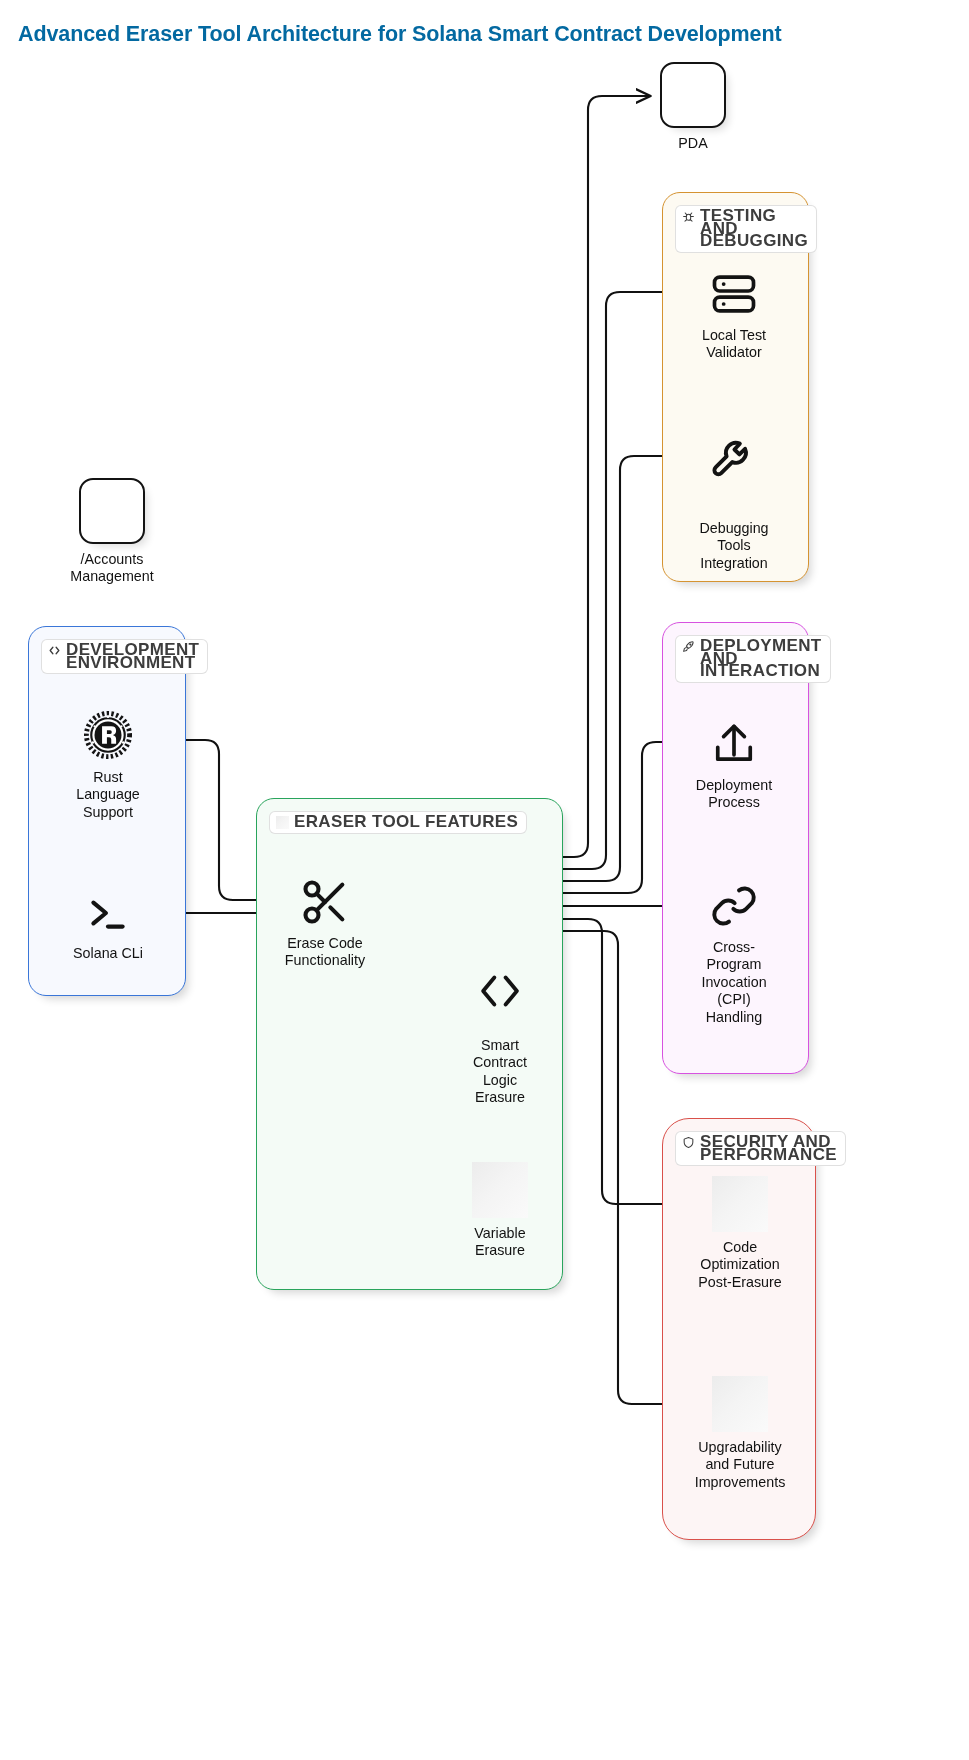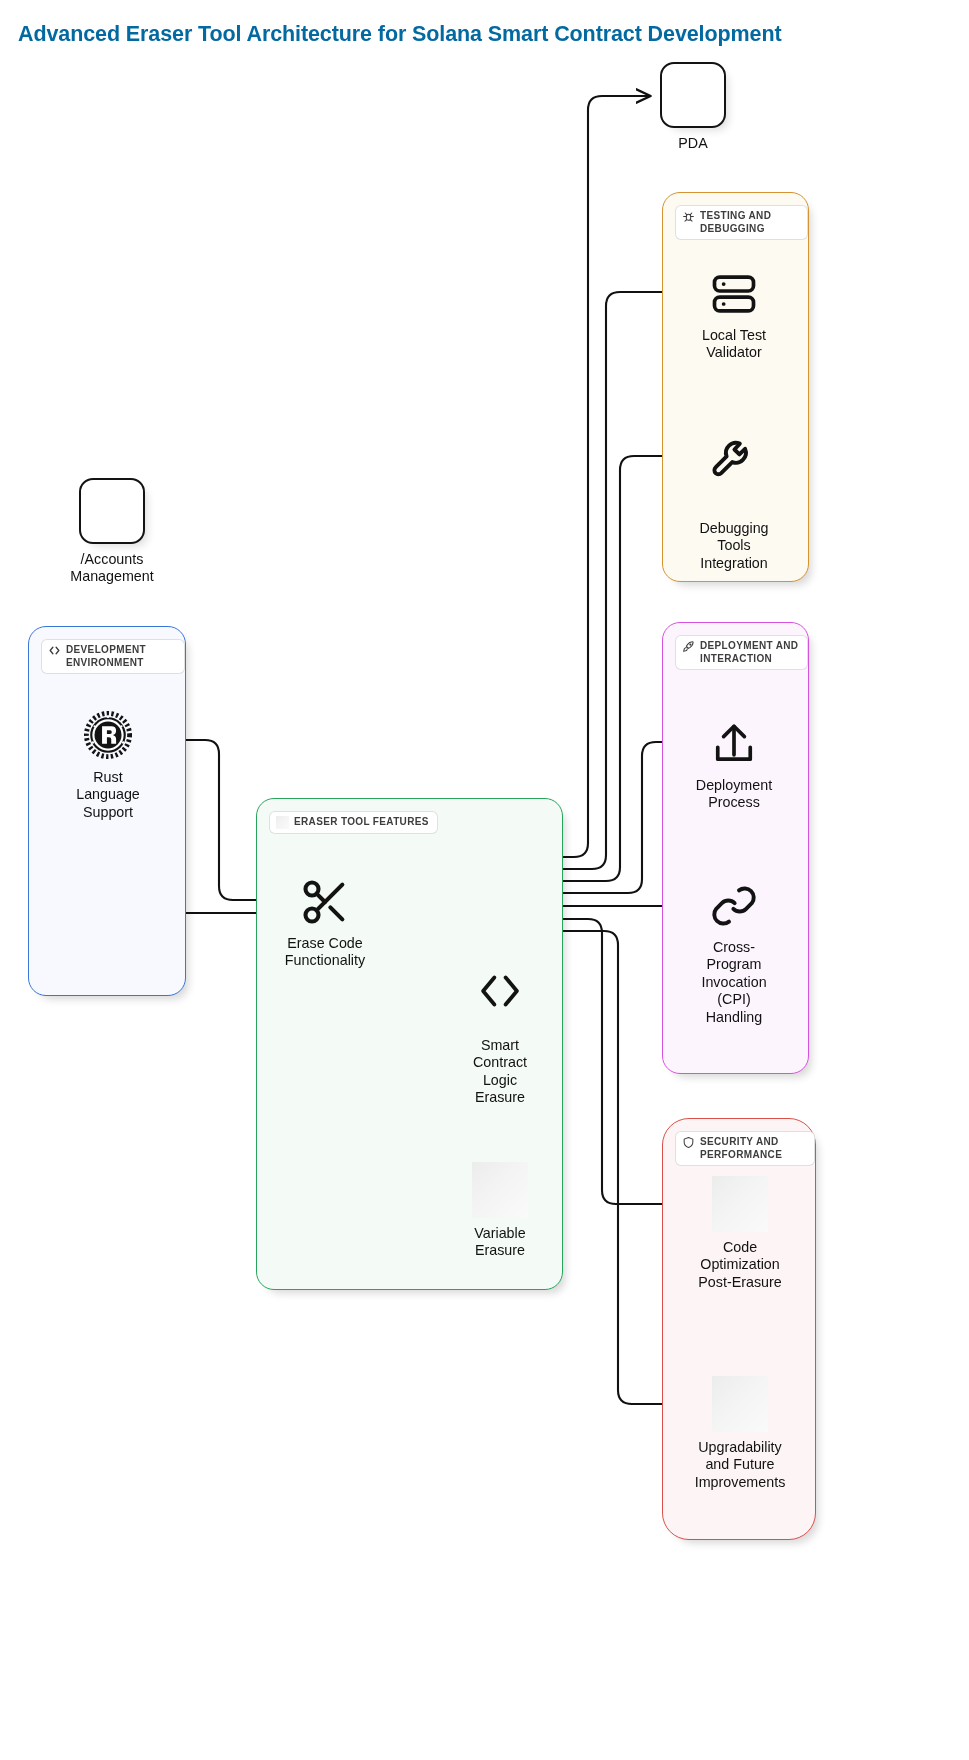--- a/index.html
+++ b/index.html
@@ -16,21 +16,21 @@
   }
   svg.edges{position:absolute;left:0;top:0;width:969px;height:1760px;pointer-events:none;}
 
   
   .group{position:absolute;border-radius:18px;border-width:1.6px;border-style:solid;
          box-shadow:6px 7px 9px -4px rgba(0,0,0,0.16);}
   .grp-title{
     position:absolute;top:12px;left:12px;
     background:#ffffff;border-radius:6px;border:1px solid rgba(0,0,0,0.12);
     padding:4px 8px 4px 6px;display:flex;align-items:flex-start;gap:5px;
-    font-size:10px;font-weight:bold;letter-spacing:0.35px;color:#3d3d3d;
+    font-size:17px;font-weight:bold;letter-spacing:0.35px;color:#3d3d3d;
     line-height:12.6px;text-transform:uppercase;
   }
   .grp-title .gicon{flex:0 0 auto;width:13px;height:13px;display:block;margin-top:0px;}
   .grp-title .gtxt{display:block;}
 
   
   .node{position:absolute;display:flex;flex-direction:column;align-items:center;}
   .node .nicon{display:flex;align-items:center;justify-content:center;}
   .node .nlabel{
     margin-top:7px;text-align:center;font-size:14.3px;line-height:17.4px;
@@ -130,20 +130,29 @@
           <circle cx="25" cy="34" r="2.0" fill="#ffffff"></circle>
           <circle cx="75" cy="34" r="2.0" fill="#ffffff"></circle>
         </g>
       </svg>
     </div>
     <div class="nlabel">Rust
 Language
 Support</div>
   </div>
 
+  <div class="node" style="left:58px;top:888px;width:100px;">
+    <div class="nicon">
+      <svg width="50" height="50" viewBox="0 0 24 24" fill="none" stroke="#131313" stroke-width="2" stroke-linecap="round" stroke-linejoin="round">
+        <path d="M5 7 L11 12 L5 17"></path>
+          <path d="M12 18.5 L19 18.5"></path>
+      </svg>
+    </div>
+    <div class="nlabel">Solana CLi</div>
+  </div>
 
   <div class="group" style="left:256px;top:798px;width:305px;height:490px;border-color:#29a45c;background:#f4fbf6;">
     <div class="grp-title">
       <span class="gicon blankicon" style="width:13px;height:13px;"></span>
       <span class="gtxt">ERASER TOOL FEATURES</span>
     </div>
   </div>
 
   <div class="node" style="left:272px;top:876px;width:106px;">
     <div class="nicon">

